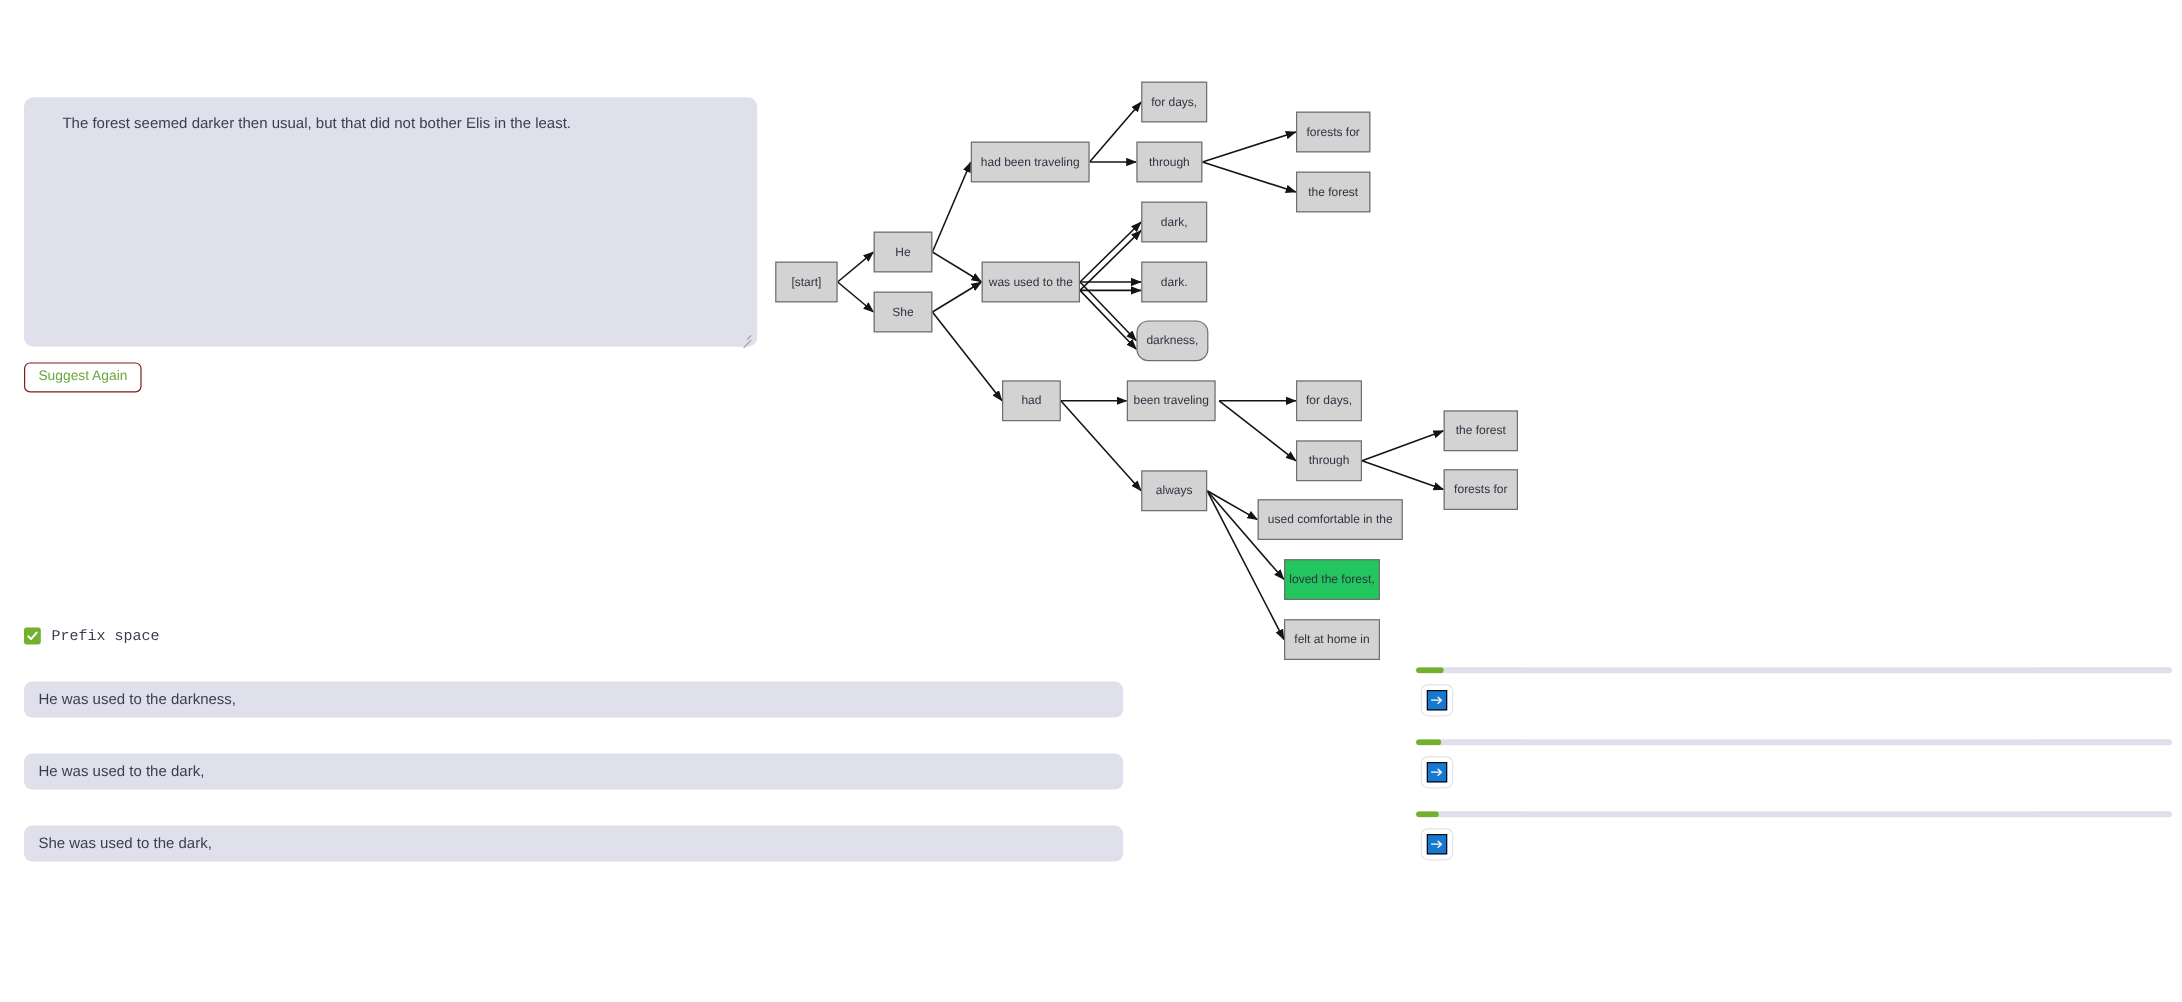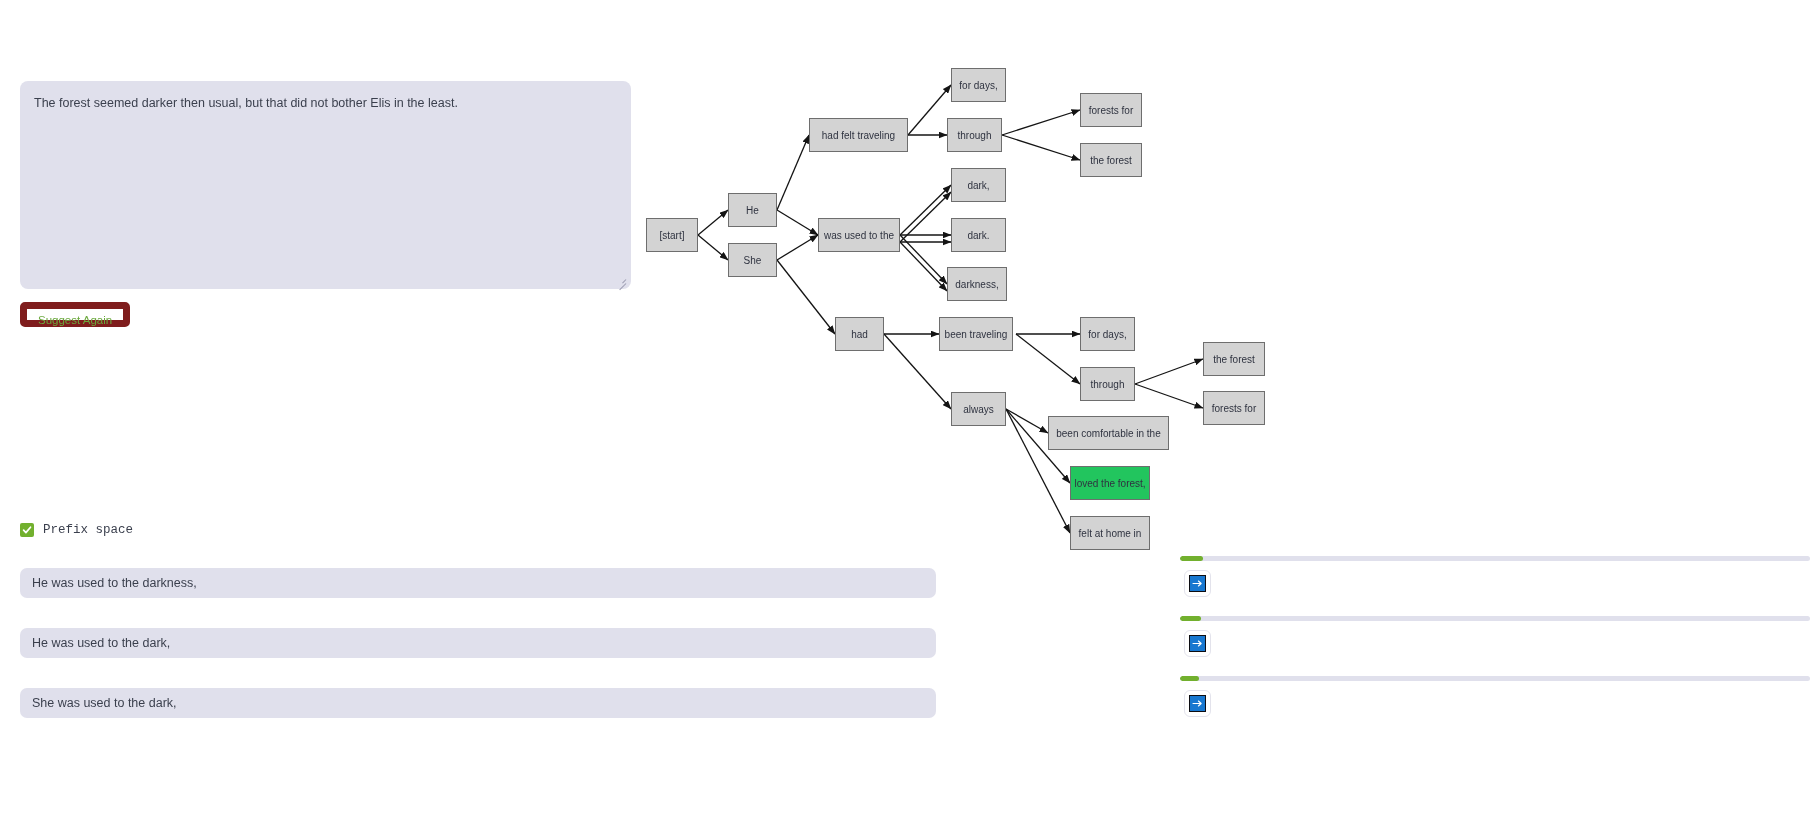--- a/index.html
+++ b/index.html
@@ -39,21 +39,21 @@
     height: 208px;
   }
   .prompt-box {
     width: 100%;
     height: 100%;
     box-sizing: border-box;
     background: #e0e0ec;
     border: none;
     border-radius: 8px;
     resize: none;
-    padding: 13px 14px;
+    padding: 13px 32px;
     font-family: "Liberation Sans", sans-serif;
     font-size: 12.5px;
     line-height: 1.45;
     color: #3a3f4d;
     outline: none;
     overflow: hidden;
   }
   .resize-grip {
     position: absolute;
     right: 3px;
@@ -75,21 +75,21 @@
   .resize-grip i:nth-child(2) { bottom: 7px;  width: 5px; }
 
   
   .suggest-btn {
     position: absolute;
     left: 20px;
     top: 302px;
     height: 25px;
     padding: 0 11px;
     background: #ffffff;
-    border: 7px solid #7f1d1d;
+    border: 1px solid #7f1d1d;
     border-radius: 5px;
     color: #6aa83c;
     font-family: "Liberation Sans", sans-serif;
     font-size: 11.5px;
     cursor: pointer;
     line-height: 23px;
   }
 
   
   .tree-wrap {
@@ -256,41 +256,41 @@
         <div class="node" style="left: 6px; top: 158px; width: 52px; height: 34px; background: rgb(211, 211, 211); border-color: rgb(110, 110, 110);">
           <span>[start]</span>
         </div>
         <div class="node" style="left: 88px; top: 133px; width: 49px; height: 34px; background: rgb(211, 211, 211); border-color: rgb(110, 110, 110);">
           <span>He</span>
         </div>
         <div class="node" style="left: 88px; top: 183px; width: 49px; height: 34px; background: rgb(211, 211, 211); border-color: rgb(110, 110, 110);">
           <span>She</span>
         </div>
         <div class="node" style="left: 169px; top: 58px; width: 99px; height: 34px; background: rgb(211, 211, 211); border-color: rgb(110, 110, 110);">
-          <span>had felt traveling</span>
+          <span>had been traveling</span>
         </div>
         <div class="node" style="left: 178px; top: 158px; width: 82px; height: 34px; background: rgb(211, 211, 211); border-color: rgb(110, 110, 110);">
           <span>was used to the</span>
         </div>
         <div class="node" style="left: 195px; top: 257px; width: 49px; height: 34px; background: rgb(211, 211, 211); border-color: rgb(110, 110, 110);">
           <span>had</span>
         </div>
         <div class="node" style="left: 311px; top: 8px; width: 55px; height: 34px; background: rgb(211, 211, 211); border-color: rgb(110, 110, 110);">
           <span>for days,</span>
         </div>
         <div class="node" style="left: 307px; top: 58px; width: 55px; height: 34px; background: rgb(211, 211, 211); border-color: rgb(110, 110, 110);">
           <span>through</span>
         </div>
         <div class="node" style="left: 311px; top: 108px; width: 55px; height: 34px; background: rgb(211, 211, 211); border-color: rgb(110, 110, 110);">
           <span>dark,</span>
         </div>
         <div class="node" style="left: 311px; top: 158px; width: 55px; height: 34px; background: rgb(211, 211, 211); border-color: rgb(110, 110, 110); align-items: center;">
           <span>dark.</span>
         </div>
-        <div class="node" style="left: 307px; top: 207px; width: 60px; height: 34px; background: rgb(211, 211, 211); border-color: rgb(110, 110, 110);">
+        <div class="node" style="left: 307px; top: 207px; width: 60px; height: 34px; background: rgb(211, 211, 211); border-color: rgb(110, 110, 110); border-radius: 10px;">
           <span>darkness,</span>
         </div>
         <div class="node" style="left: 299px; top: 257px; width: 74px; height: 34px; background: rgb(211, 211, 211); border-color: rgb(110, 110, 110);">
           <span>been traveling</span>
         </div>
         <div class="node" style="left: 311px; top: 332px; width: 55px; height: 34px; background: rgb(211, 211, 211); border-color: rgb(110, 110, 110);">
           <span>always</span>
         </div>
         <div class="node" style="left: 440px; top: 33px; width: 62px; height: 34px; background: rgb(211, 211, 211); border-color: rgb(110, 110, 110);">
           <span>forests for</span>
@@ -298,21 +298,21 @@
         <div class="node" style="left: 440px; top: 83px; width: 62px; height: 34px; background: rgb(211, 211, 211); border-color: rgb(110, 110, 110);">
           <span>the forest</span>
         </div>
         <div class="node" style="left: 440px; top: 257px; width: 55px; height: 34px; background: rgb(211, 211, 211); border-color: rgb(110, 110, 110);">
           <span>for days,</span>
         </div>
         <div class="node" style="left: 440px; top: 307px; width: 55px; height: 34px; background: rgb(211, 211, 211); border-color: rgb(110, 110, 110);">
           <span>through</span>
         </div>
         <div class="node" style="left: 408px; top: 356px; width: 121px; height: 34px; background: rgb(211, 211, 211); border-color: rgb(110, 110, 110);">
-          <span>been comfortable in the</span>
+          <span>used comfortable in the</span>
         </div>
         <div class="node" style="left: 430px; top: 406px; width: 80px; height: 34px; background: #22c55e; border-color: rgb(110, 110, 110);">
           <span>loved the forest,</span>
         </div>
         <div class="node" style="left: 430px; top: 456px; width: 80px; height: 34px; background: rgb(211, 211, 211); border-color: rgb(110, 110, 110);">
           <span>felt at home in</span>
         </div>
         <div class="node" style="left: 563px; top: 282px; width: 62px; height: 34px; background: rgb(211, 211, 211); border-color: rgb(110, 110, 110);">
           <span>the forest</span>
         </div>

